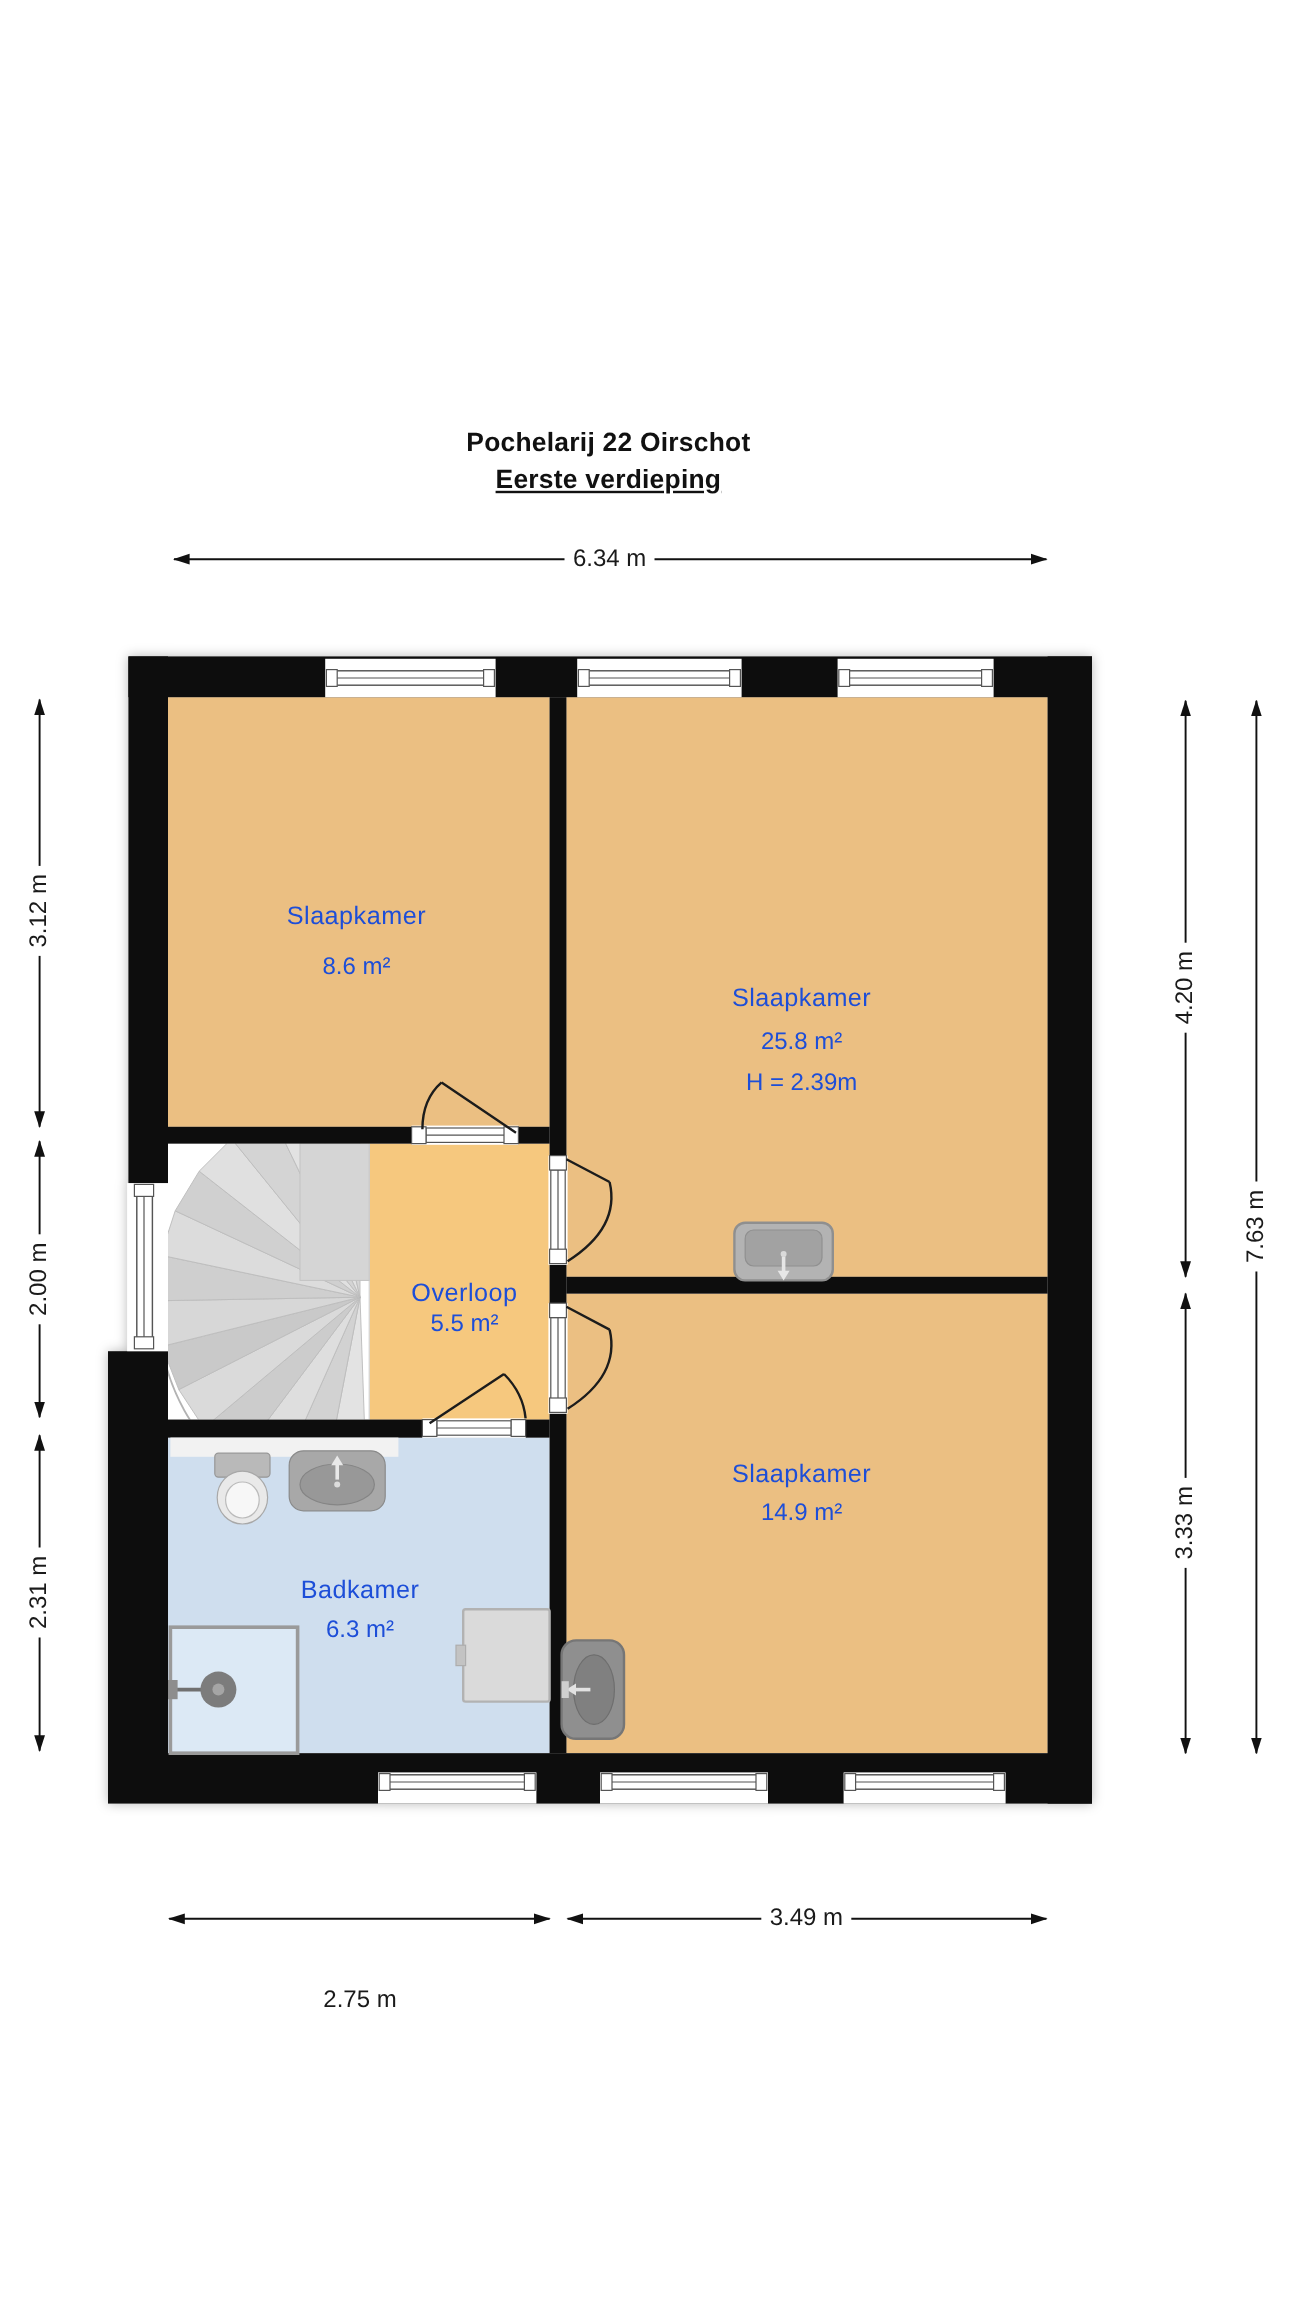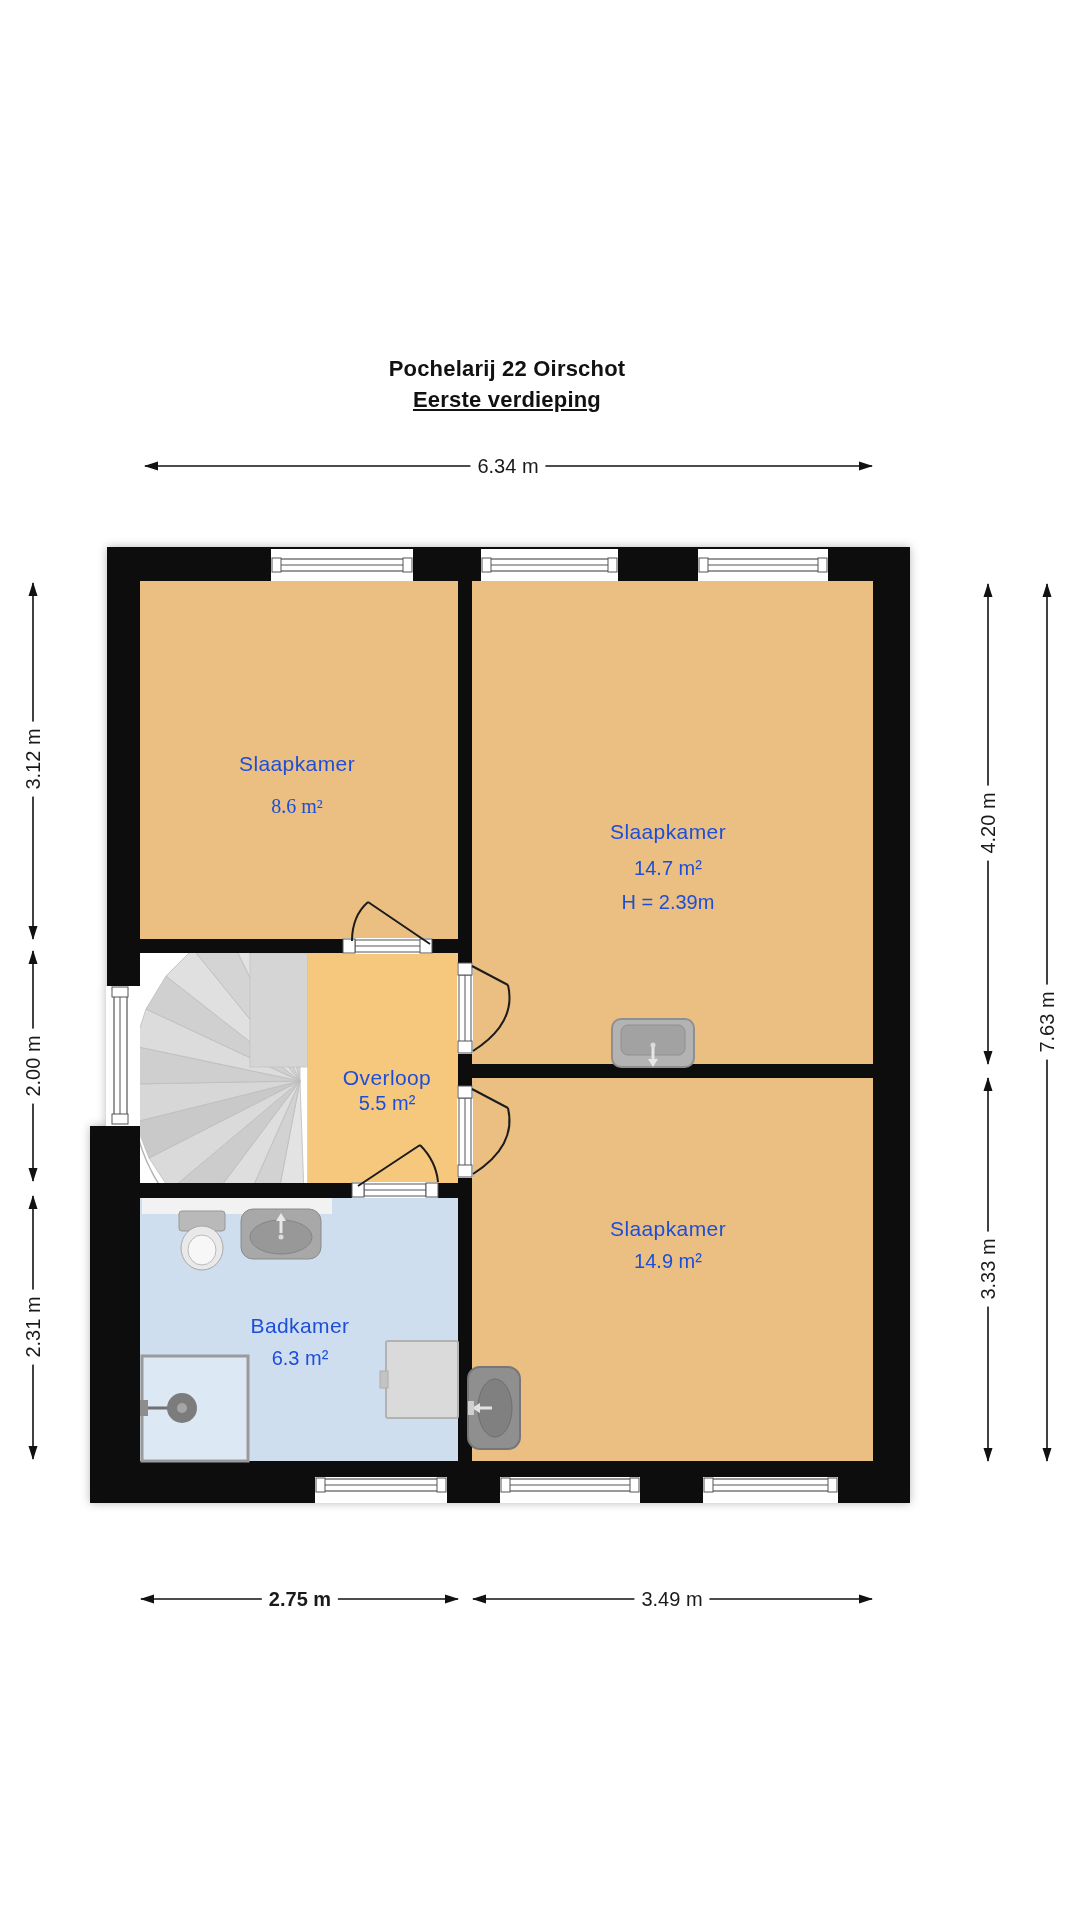--- a/index.html
+++ b/index.html
@@ -233,26 +233,26 @@
       <line x1="141" y1="1588" x2="458" y2="1588" marker-start="url(#ah)" marker-end="url(#ah)"></line>
       <line x1="473" y1="1588" x2="872" y2="1588" marker-start="url(#ah)" marker-end="url(#ah)"></line>
     </g>
   </svg>
 
   <div class="title" style="top:345px;">Pochelarij 22 Oirschot</div>
   <div class="title" style="top:376px;text-decoration:underline;">Eerste verdieping</div>
 
   <div class="room-label" style="left:297px;top:741px;">
     <div class="rname">Slaapkamer</div>
-    <div class="rarea" style="margin-top:19px;font-family:Liberation Serif, serif;">8.6 m²</div>
+    <div class="rarea" style="margin-top:19px;">8.6 m²</div>
   </div>
 
   <div class="room-label" style="left:668px;top:809px;">
     <div class="rname">Slaapkamer</div>
-    <div class="rarea" style="margin-top:13px;">14.7 m²</div>
+    <div class="rarea" style="margin-top:13px;">25.8 m²</div>
     <div class="rheight" style="margin-top:11px;">H = 2.39m</div>
   </div>
 
   <div class="room-label" style="left:387px;top:1055px;">
     <div class="rname">Overloop</div>
     <div class="rarea" style="margin-top:2px;">5.5 m²</div>
   </div>
 
   <div class="room-label" style="left:300px;top:1303px;">
     <div class="rname">Badkamer</div>
@@ -264,16 +264,16 @@
     <div class="rarea" style="margin-top:9px;">14.9 m²</div>
   </div>
 
   <div class="dim" style="left:508px;top:455px;">6.34 m</div>
   <div class="dim v" style="left:33px;top:748px;">3.12 m</div>
   <div class="dim v" style="left:33px;top:1055px;">2.00 m</div>
   <div class="dim v" style="left:33px;top:1316px;">2.31 m</div>
   <div class="dim v" style="left:988px;top:812px;">4.20 m</div>
   <div class="dim v" style="left:1047px;top:1011px;">7.63 m</div>
   <div class="dim v" style="left:988px;top:1258px;">3.33 m</div>
-  <div class="dim" style="left:300px;top:1588px;font-weight:bold;">2.75 m</div>
+  <div class="dim" style="left:300px;top:1656px;">2.75 m</div>
   <div class="dim" style="left:672px;top:1588px;">3.49 m</div>
 
 </div>
 
 </body></html>

